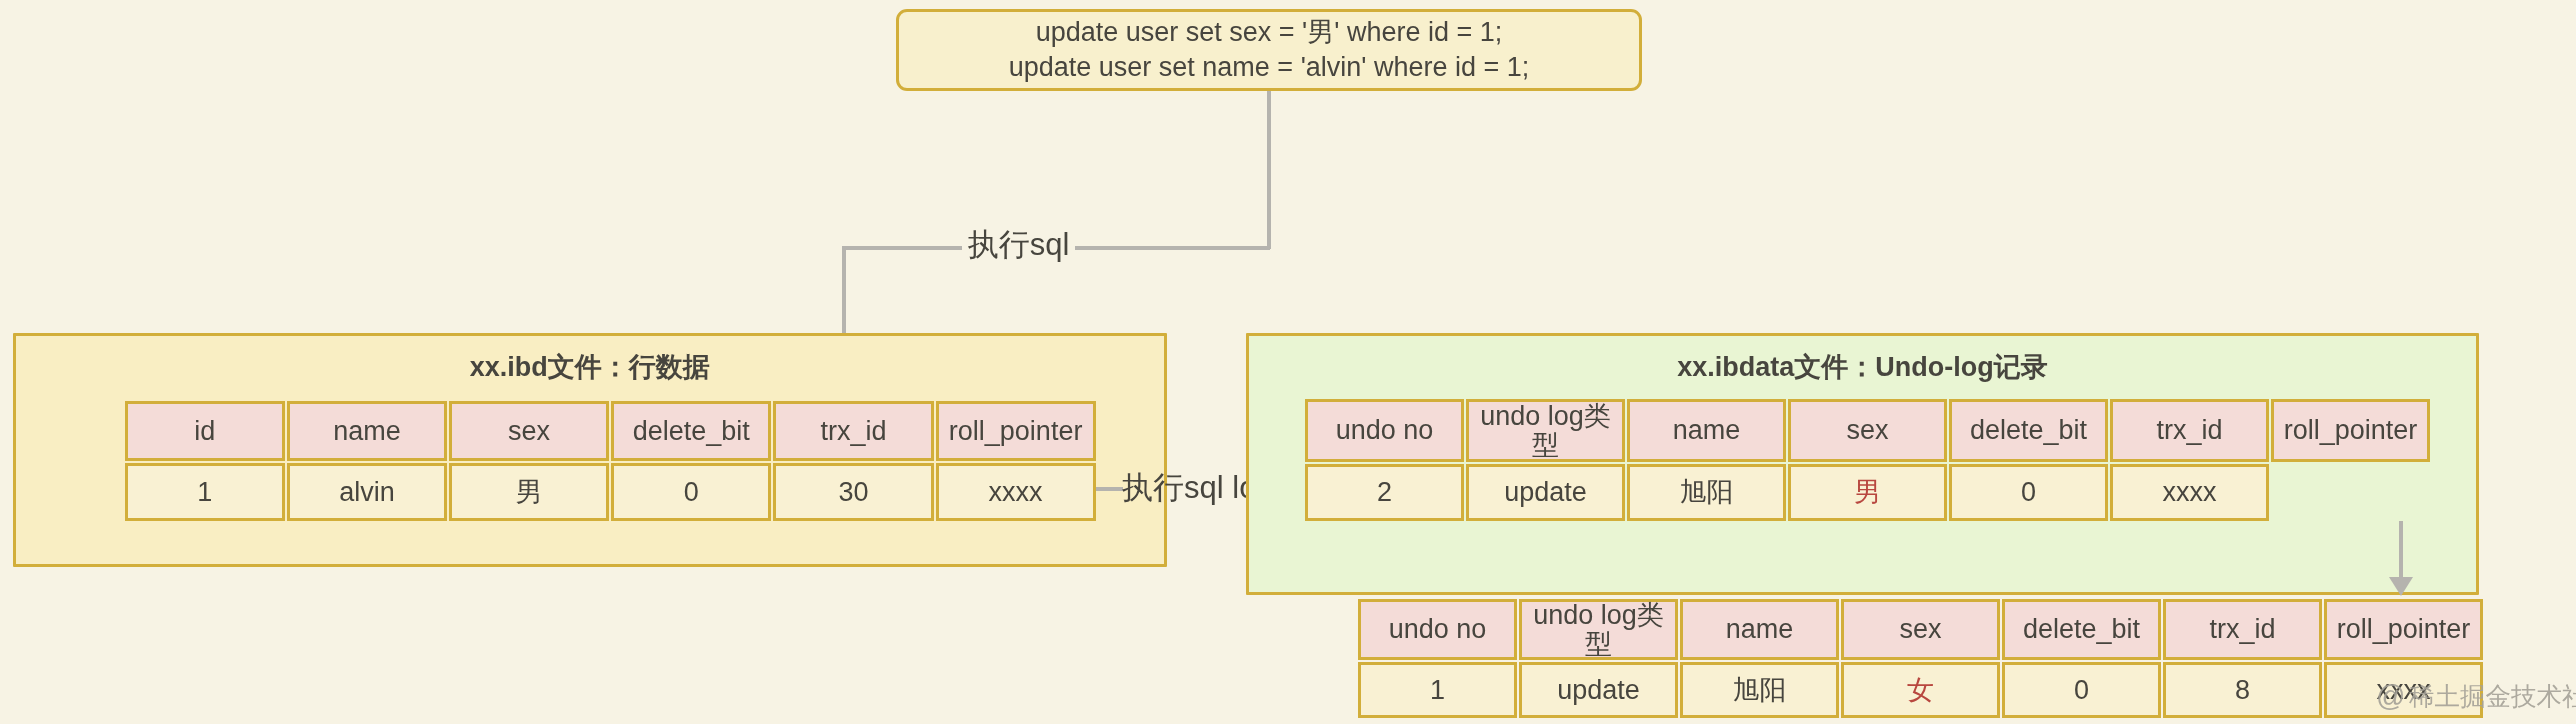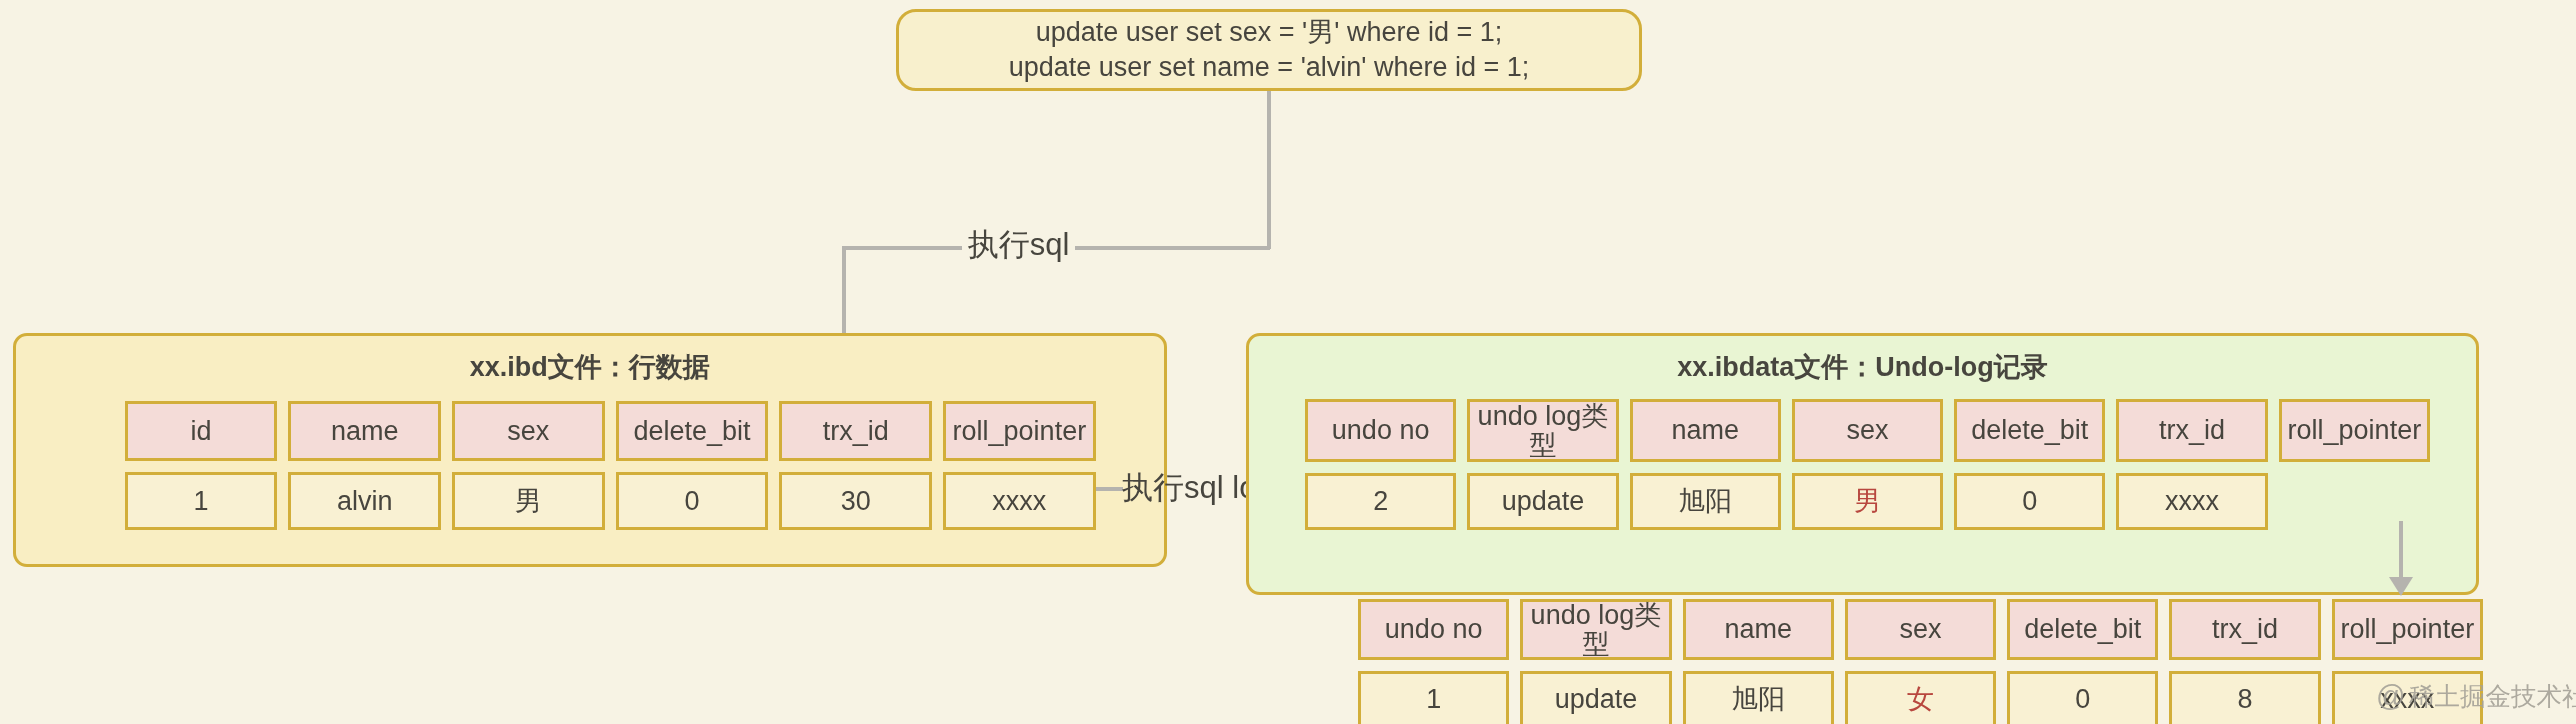--- a/index.html
+++ b/index.html
@@ -7,45 +7,45 @@
     --box-green:#e9f5d3; --cell-pink:#f4dcd8; --cell-cream:#f9f1d3;
     --ink:#47453e; --red:#b8473f; --line:#b5b3ae; --watermark:#a5a298;
   }
   *{margin:0;padding:0;box-sizing:border-box;}
   html,body{width:2576px;height:725px;}
   body{background:var(--page);font-family:"Liberation Sans","DejaVu Sans",sans-serif;color:var(--ink);}
   .canvas{position:relative;width:2576px;height:725px;overflow:hidden;}
 
   
   .sql-box{position:absolute;left:896px;top:9px;width:746px;height:82px;
-    background:var(--sql-fill);border:3.6px solid var(--gold);border-radius:20px;
+    background:var(--sql-fill);border:3.6px solid var(--gold);border-radius:11px;
     display:flex;flex-direction:column;justify-content:space-evenly;align-items:center;}
   .sql-line{font-size:27px;line-height:27px;color:var(--ink);}
 
   
   .line-h,.line-v{position:absolute;background:var(--line);}
   .arrow-down{position:absolute;width:0;height:0;
     border-left:12px solid transparent;border-right:12px solid transparent;
     border-top:19px solid var(--line);}
   .arrow-right{position:absolute;width:0;height:0;
     border-top:12px solid transparent;border-bottom:12px solid transparent;
     border-left:19px solid var(--line);}
   .edge-label{position:absolute;font-size:31px;line-height:36px;color:var(--ink);
     text-align:center;white-space:nowrap;}
   .edge-label.masked{background:var(--page);}
 
   
-  .file-box{position:absolute;border:3.6px solid var(--gold);border-radius:14px;}
+  .file-box{position:absolute;border:3.6px solid var(--gold);border-radius:1px;}
   .file-box.yellow{left:12.7px;top:333px;width:1154px;height:234px;background:var(--box-yellow);}
   .file-box.green{left:1246px;top:333px;width:1233px;height:262px;background:var(--box-green);}
   .box-title{position:absolute;left:0;top:12.7px;width:100%;text-align:center;
     font-size:27px;font-weight:700;color:var(--ink);}
 
   
-  .tbl{display:grid;gap:11px;position:absolute;padding-left:27px;}
+  .tbl{display:grid;gap:2px;position:absolute;padding-left:27px;}
   .tbl-left{left:82px;top:65px;width:998px;grid-template-columns:repeat(6,1fr);grid-template-rows:60px 58px;}
   .tbl-undo1{left:29px;top:63px;width:1152px;grid-template-columns:repeat(7,1fr);grid-template-rows:63px 57px;}
   .tbl-undo2{left:1331px;top:599px;width:1152px;grid-template-columns:repeat(7,1fr);grid-template-rows:61px 56px;}
   .cell{border:3.6px solid var(--gold);display:flex;align-items:center;justify-content:center;
     font-size:27px;line-height:29px;text-align:center;color:var(--ink);}
   .cell.head{background:var(--cell-pink);}
   .cell.val{background:var(--cell-cream);}
   .cell.red{color:var(--red);}
 
   

